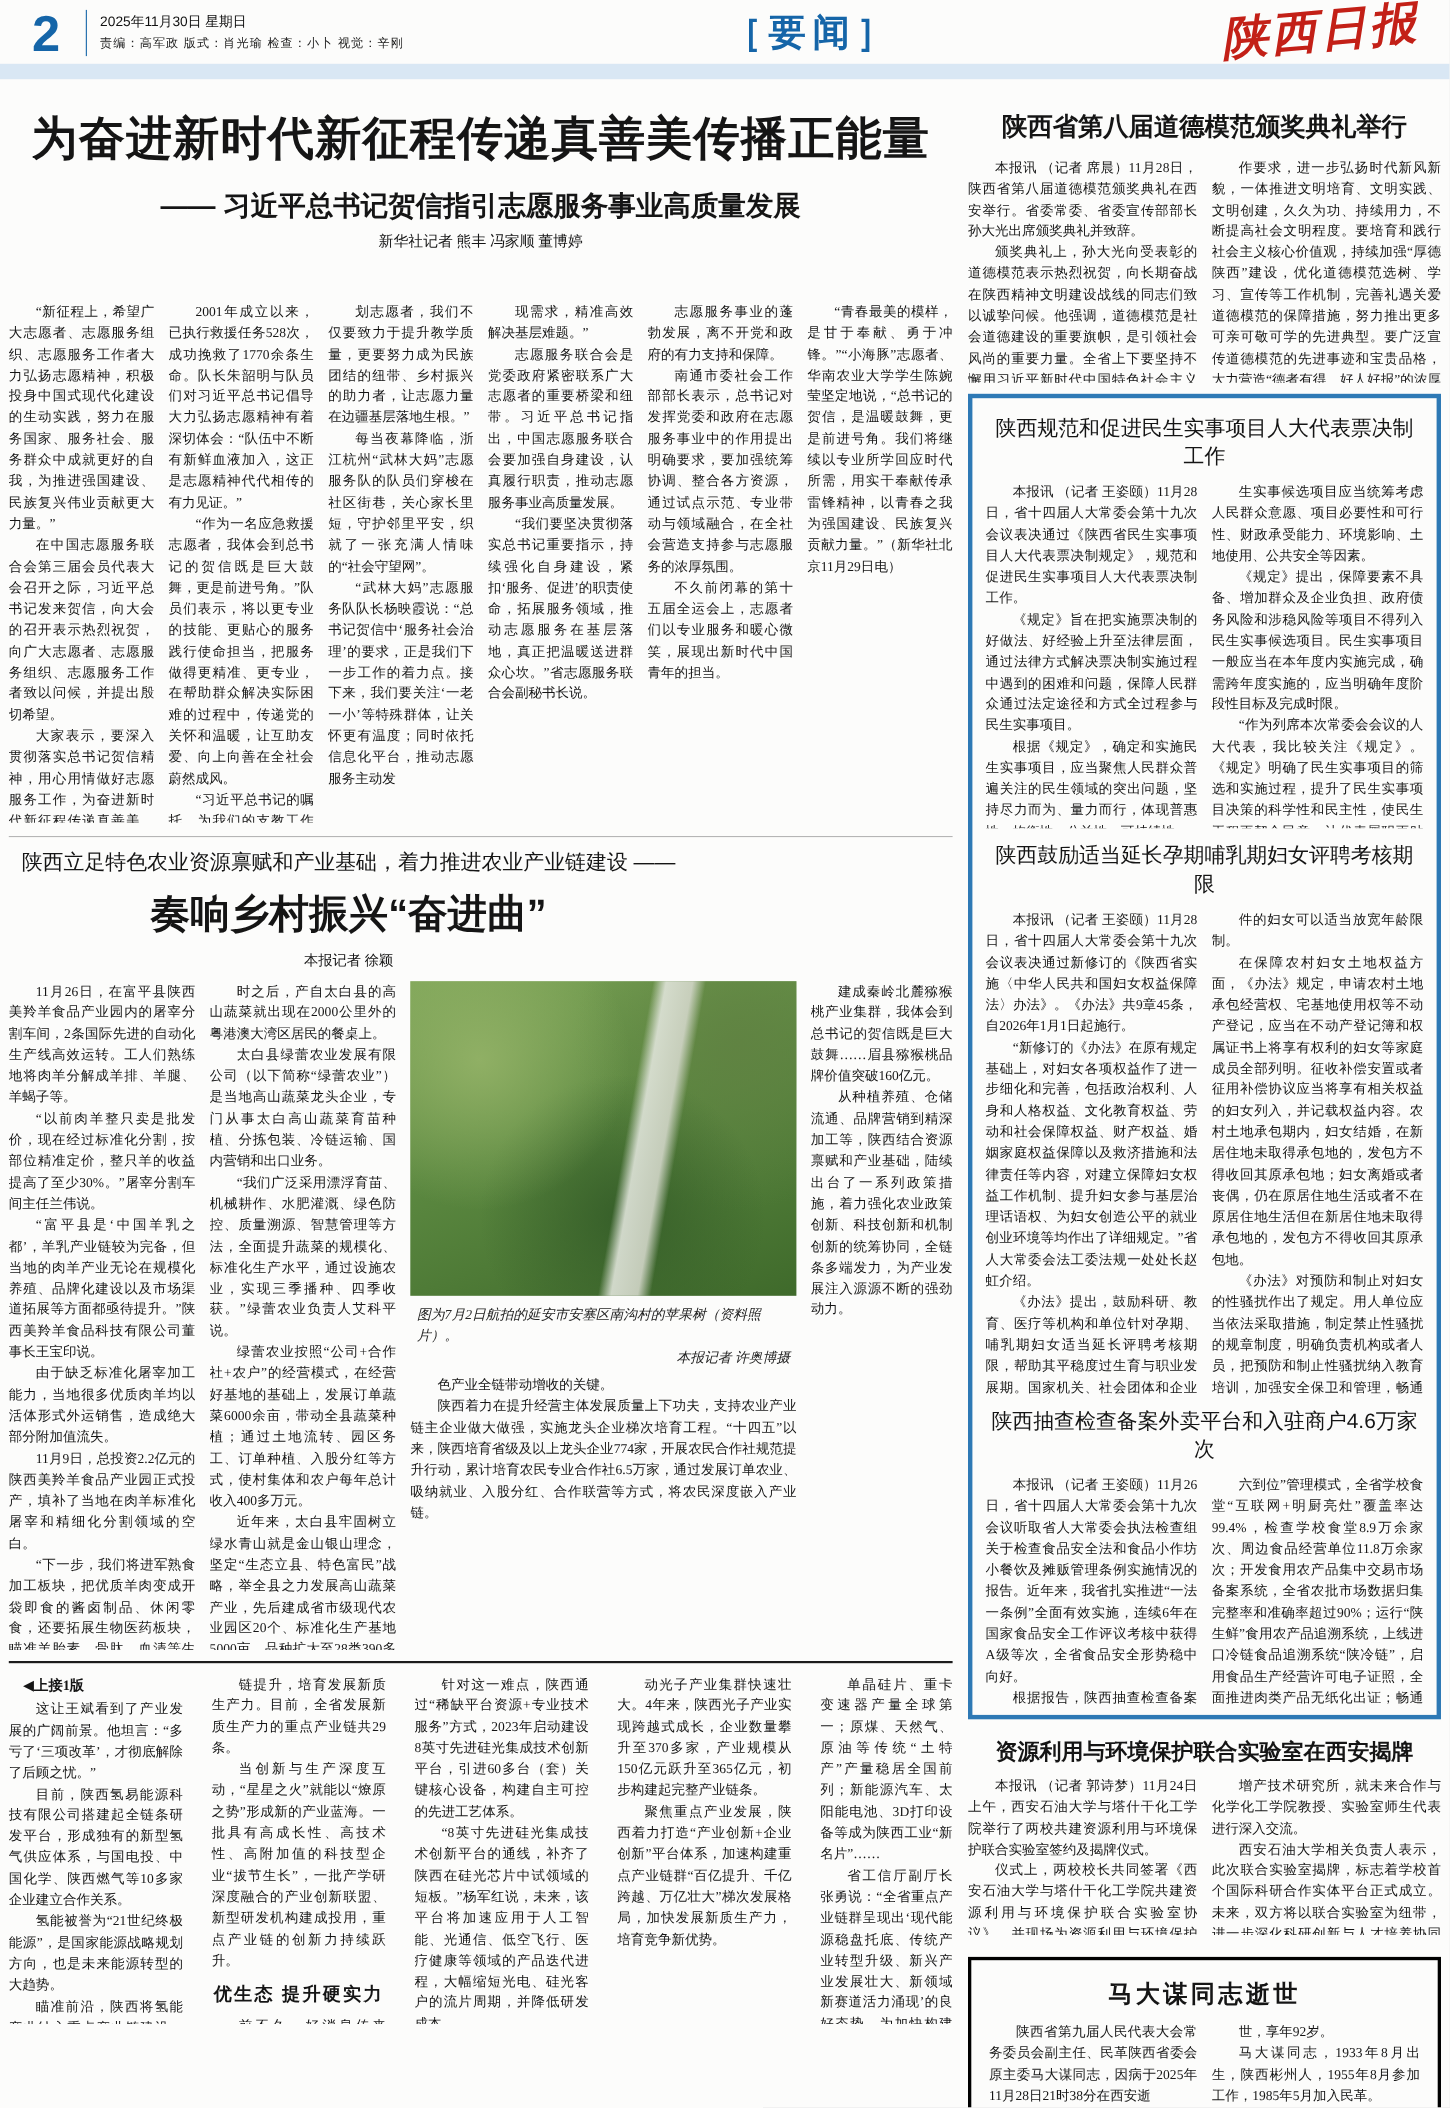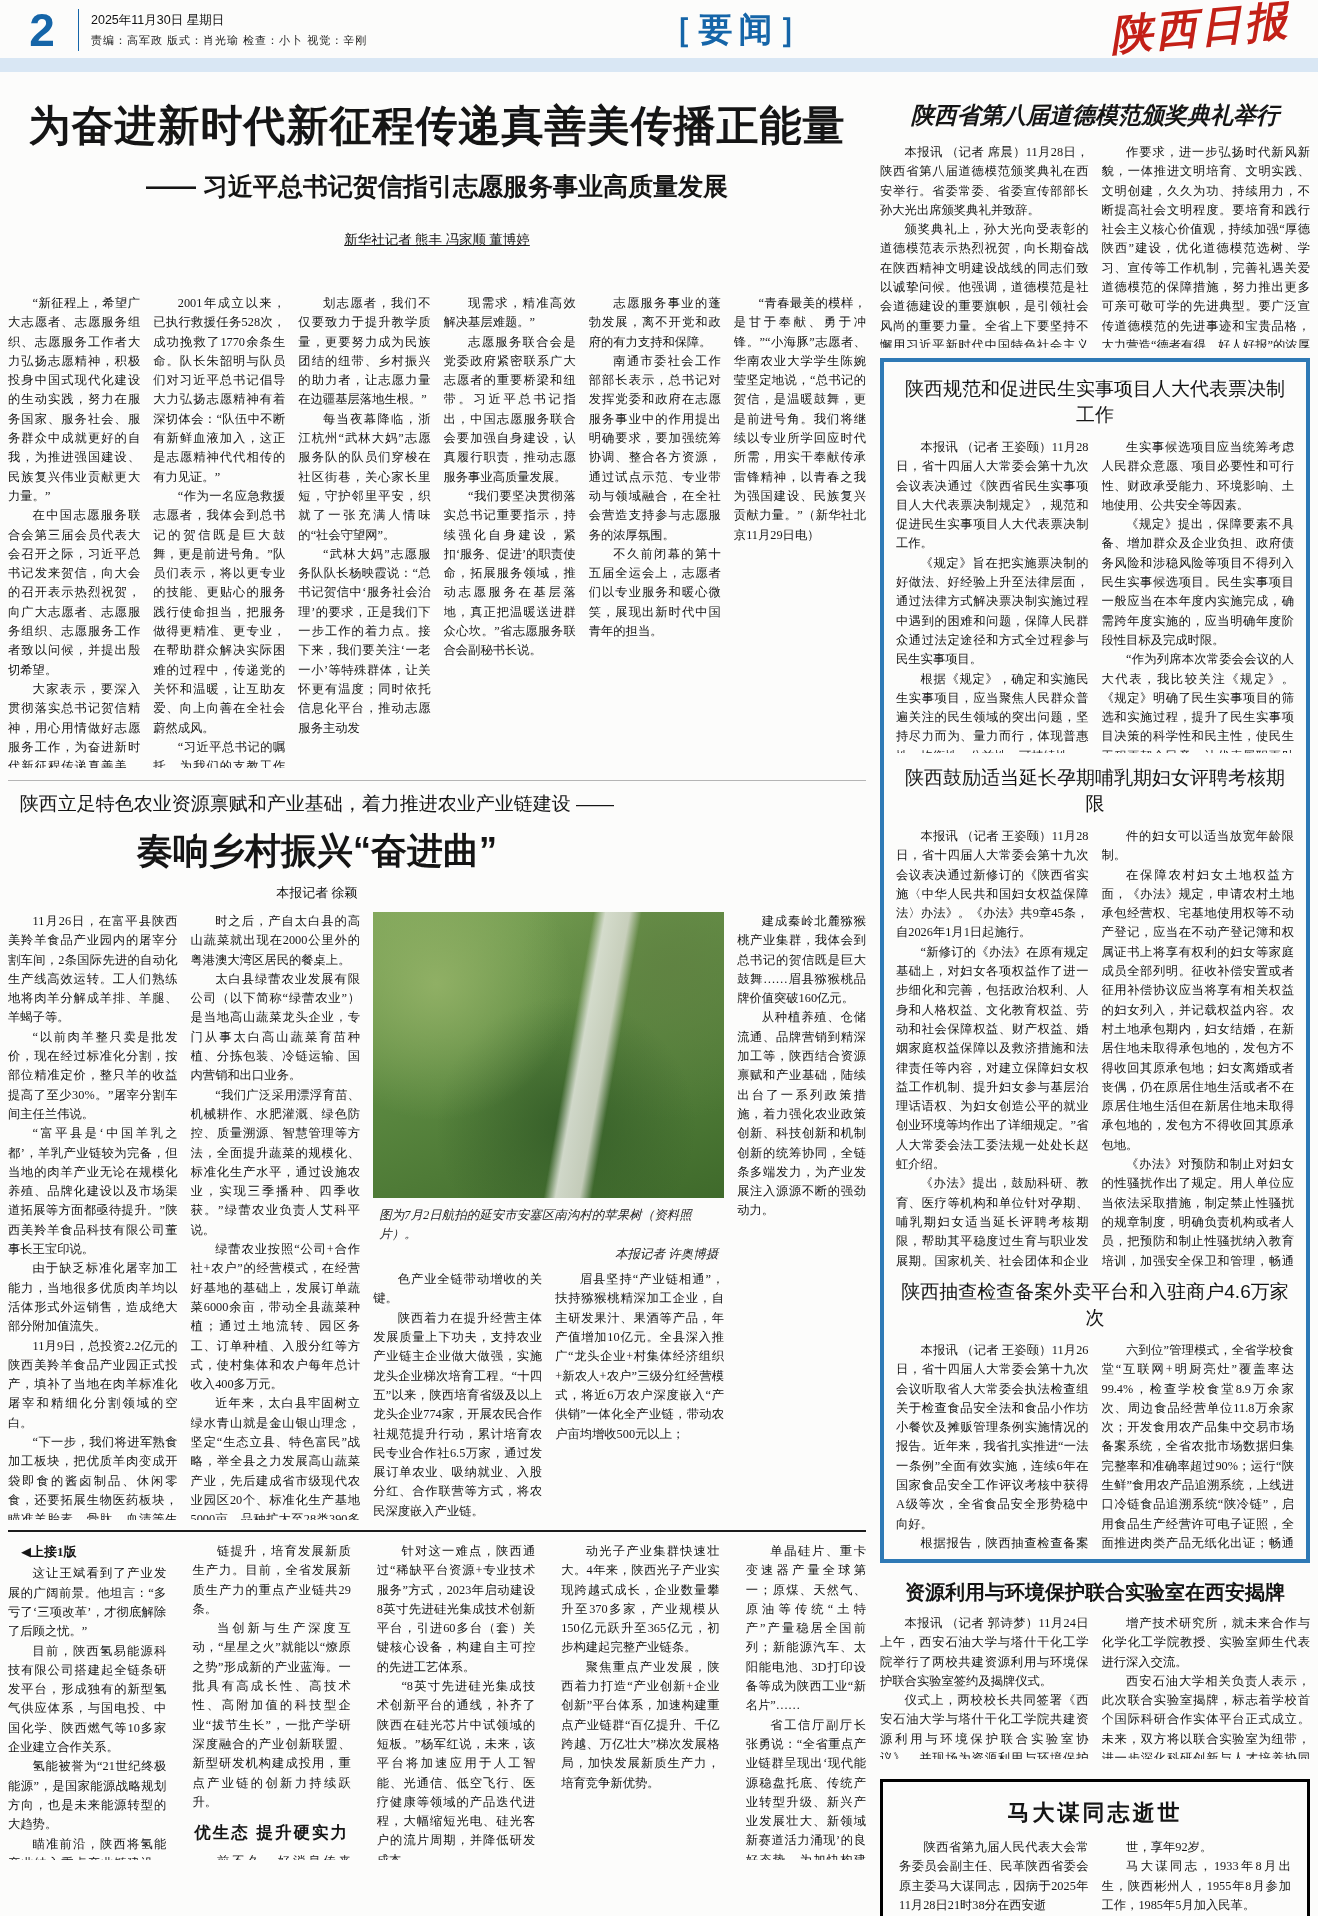--- a/index.html
+++ b/index.html
@@ -22,21 +22,21 @@
   .left-region{width:858px;flex:none;}
   .right-region{flex:1;min-width:0;}
   .cols{display:flex;gap:13px;}
   .col{flex:1;min-width:0;overflow:hidden;text-align:justify;}
   .col p{margin:0;text-indent:2em;font-size:12.3px;line-height:1.57;}
   
   .a-headline{font-family:"Liberation Sans","DejaVu Sans",sans-serif;font-weight:900;font-size:42px;
               text-align:center;letter-spacing:1px;margin:20px 0 8px;}
   .a-subhead{font-size:25px;text-align:center;font-family:"Liberation Sans","DejaVu Sans",sans-serif;
              font-weight:700;margin:16px 0 4px;}
-  .a-byline{text-align:center;font-size:13.5px;margin:28px 0 12px;text-decoration:underline;}
+  .a-byline{text-align:center;font-size:13.5px;margin:8px 0 12px;}
   .a-body{height:474px;margin-top:45px;}
   
   .b-sec{margin-top:12px;border-top:1px solid #b5b5b5;padding-top:2px;}
   .b-header{width:72%;text-align:center;}
   .b-kicker{font-size:19px;font-family:"Liberation Sans","DejaVu Sans",sans-serif;margin:8px 0 0;}
   .b-headline{font-size:36px;font-weight:900;font-family:"Liberation Sans","DejaVu Sans",sans-serif;margin:10px 0 2px;}
   .b-byline{font-size:13px;margin:8px 0 10px;}
   .b-body{display:flex;gap:13px;height:608px;}
   .b-body .bc1{flex:1;}
   .b-body .bc2{flex:1;}
@@ -56,21 +56,21 @@
   .c-sec{margin-top:10px;border-top:2px solid #1c1c1c;padding-top:10px;}
   .c-body{display:flex;gap:26px;height:318px;}
   .c-body .cc5{flex:0.76;}
   .c-marker p, .c-marker{font-weight:bold;font-size:13px;}
   .c-marker{margin:0 0 2px;}
   .c-marker p{text-indent:1em;}
   .c-subhead{text-align:center;font-weight:bold;font-size:16.5px;letter-spacing:2px;
              font-family:"Liberation Sans","DejaVu Sans",sans-serif;margin:10px 0 8px;}
   
   .r1-headline{font-size:23px;font-weight:900;font-family:"Liberation Sans","DejaVu Sans",sans-serif;
-               text-align:center;margin:22px 2px 12px;font-style:italic;}
+               text-align:center;margin:22px 2px 12px;}
   .r1-body{height:205px;}
   .blue-box{border:4px solid #2e79b5;margin-top:10px;padding:2px 12px 8px;box-sizing:border-box;}
   .box-headline{font-size:19px;font-weight:400;font-family:"Liberation Sans","DejaVu Sans",sans-serif;
                 text-align:center;margin:12px 0 10px;}
   .r2-body{height:315px;}
   .r3-body{height:440px;}
   .r4-body{height:210px;}
   .r5-headline{font-size:20px;font-weight:900;font-family:"Liberation Sans","DejaVu Sans",sans-serif;
                text-align:center;margin:16px 0 8px;}
   .r5-body{height:145px;}
@@ -162,23 +162,20 @@
             <div class="photo"></div>
             <div class="caption">
               <div class="cap1">图为7月2日航拍的延安市安塞区南沟村的苹果树（资料照片）。</div>
               <div class="cap2">本报记者 许奥博摄</div>
             </div>
             <div class="b-center-cols">
               <div class="col">
                   <p>色产业全链带动增收的关键。</p>
                   <p>陕西着力在提升经营主体发展质量上下功夫，支持农业产业链主企业做大做强，实施龙头企业梯次培育工程。“十四五”以来，陕西培育省级及以上龙头企业774家，开展农民合作社规范提升行动，累计培育农民专业合作社6.5万家，通过发展订单农业、吸纳就业、入股分红、合作联营等方式，将农民深度嵌入产业链。</p>
                 </div>
-              <div class="col">
-                  <p>眉县坚持“产业链相通”，扶持猕猴桃精深加工企业，自主研发果汁、果酒等产品，年产值增加10亿元。全县深入推广“龙头企业+村集体经济组织+新农人+农户”三级分红经营模式，将近6万农户深度嵌入“产供销”一体化全产业链，带动农户亩均增收500元以上；</p>
-                </div>
             </div>
           </div>
           <div class="col bc5">
               <p>建成秦岭北麓猕猴桃产业集群，我体会到总书记的贺信既是巨大鼓舞……眉县猕猴桃品牌价值突破160亿元。</p>
               <p>从种植养殖、仓储流通、品牌营销到精深加工等，陕西结合资源禀赋和产业基础，陆续出台了一系列政策措施，着力强化农业政策创新、科技创新和机制创新的统筹协同，全链条多端发力，为产业发展注入源源不断的强劲动力。</p>
             </div>
         </div>
       </div>
 
       <div class="c-sec">

